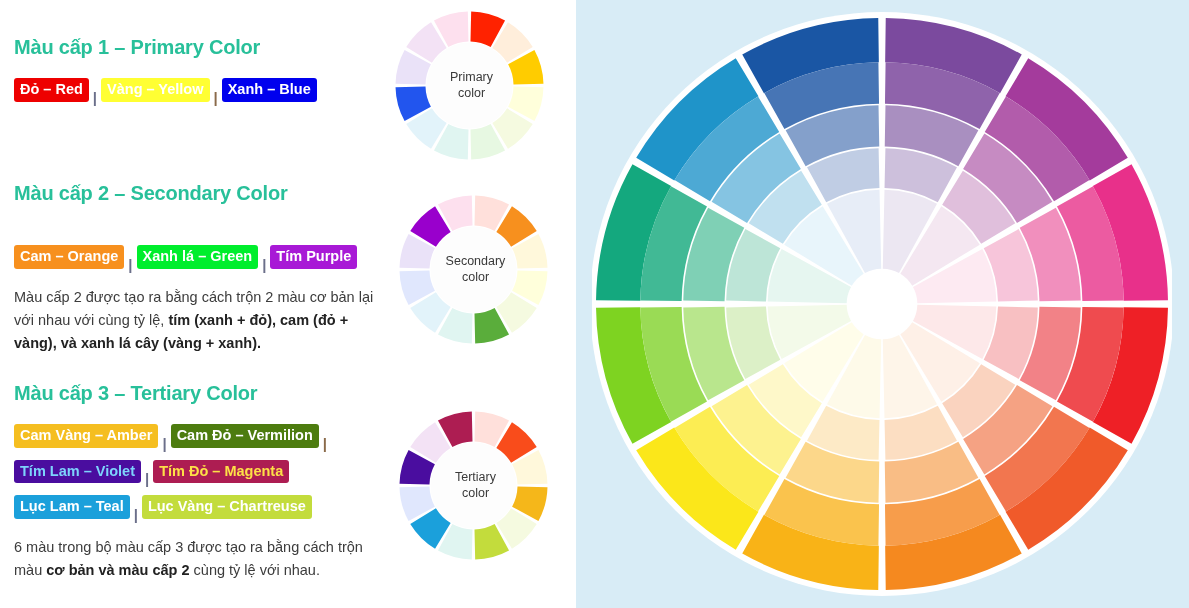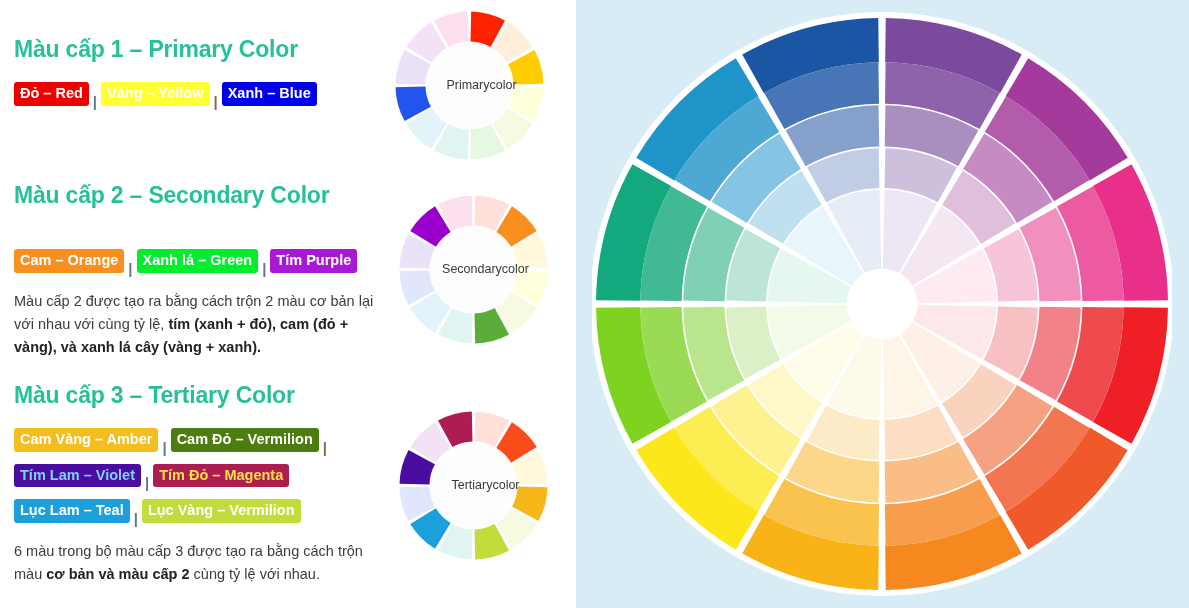--- a/index.html
+++ b/index.html
@@ -19,21 +19,21 @@
     background:#ffffff;
     flex:0 0 576px;
   }
 
   .section{position:absolute;left:14px;}
   .sec-1{top:36px;}
   .sec-2{top:182px;}
   .sec-3{top:382px;}
 
   .sec-title{
-    font-size:23px;
+    font-size:20px;
     font-weight:bold;
     color:#28c09a;
     letter-spacing:-0.2px;
     margin:0 0 16px 0;
     white-space:nowrap;
   }
 
   .chip-row{
     display:flex;
     align-items:flex-end;
@@ -69,23 +69,23 @@
   .body-text b{font-weight:bold;color:#222;}
 
   
   .mini-wheel{position:absolute;}
   .mw-1{left:392px;top:8px;}
   .mw-2{left:396px;top:192px;}
   .mw-3{left:396px;top:408px;}
   .mini-wheel svg{display:block;}
   .mw-label{
     position:absolute;
-    left:12px;top:0;
+    left:2px;top:0;
     width:155px;height:155px;
-    display:flex;
+    display:flex;flex-direction:column;
     align-items:center;justify-content:center;
     font-size:12.5px;
     color:#3a3a3a;
     line-height:1.25;
     text-align:center;
     pointer-events:none;
   }
 
   
   .right-panel{
@@ -142,21 +142,21 @@
 
       <div class="chip-row">
         <span class="chip" id="c-t2" style="background: rgb(74, 13, 159); color: #7dd3fc;">Tím Lam – Violet</span>
         <span class="sep">|</span>
         <span class="chip" id="c-t3" style="background: rgb(173, 29, 82); color: #fde047;">Tím Đỏ – Magenta</span>
       </div>
 
       <div class="chip-row">
         <span class="chip" id="c-t4" style="background: rgb(27, 160, 219); color: rgb(255, 255, 255);">Lục Lam – Teal</span>
         <span class="sep">|</span>
-        <span class="chip" id="c-t5" style="background: rgb(195, 220, 60); color: rgb(255, 255, 255);">Lục Vàng – Vermilion</span>
+        <span class="chip" id="c-t5" style="background: rgb(195, 220, 60); color: rgb(255, 255, 255);">Lục Vàng – Chartreuse</span>
       </div>
 
       <p class="body-text"><span>6 màu trong bộ màu cấp 3 được tạo ra bằng cách trộn màu </span><b>cơ bản và màu cấp 2</b><span> cùng tỷ lệ với nhau.</span></p>
     </div>
 
     <div class="mini-wheel mw-1">
       <svg width="155" height="155" viewBox="0 0 155 155" id="mini-primary">
           <path d="M79.17886268438582,3.5190469101203234 A74,74 0 0 1 113.03653881079597,12.591183885786435 L98.62983388750031,38.90556879695409 A44,44 0 0 0 78.49824267720238,33.511325189801276 Z" fill="#ff2200"></path>
           <path d="M115.9444142790837,14.270046570172248 A74,74 0 0 1 140.72995342982776,39.05558572091631 L115.09618852584353,54.641159077301594 A44,44 0 0 0 100.35884092269842,39.90381147415647 Z" fill="rgb(255,238,219)"></path>
           <path d="M142.40881611421355,41.96346118920402 A74,74 0 0 1 151.48095308987968,75.82113731561418 L121.48867481019872,76.50175732279762 A44,44 0 0 0 116.0944312030459,56.37016611249969 Z" fill="#ffcc00"></path>

